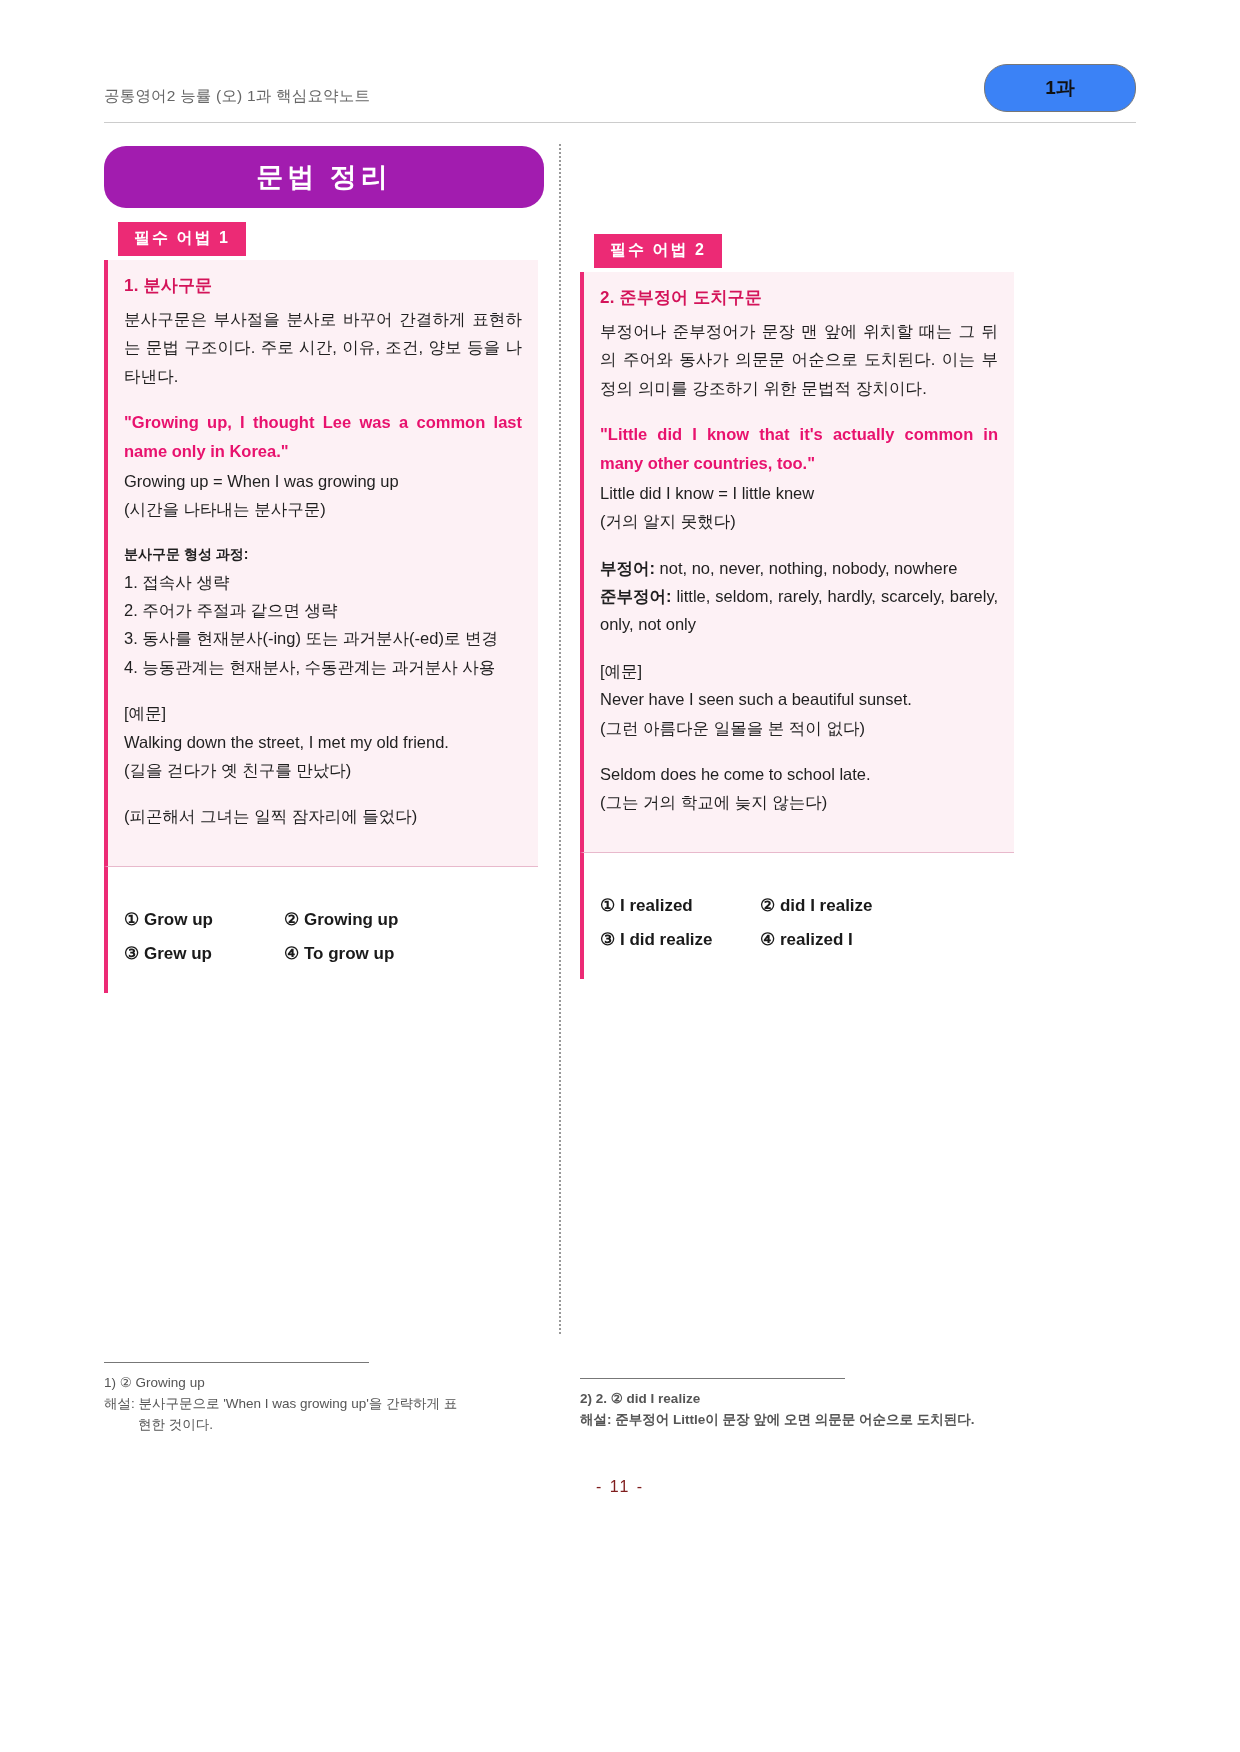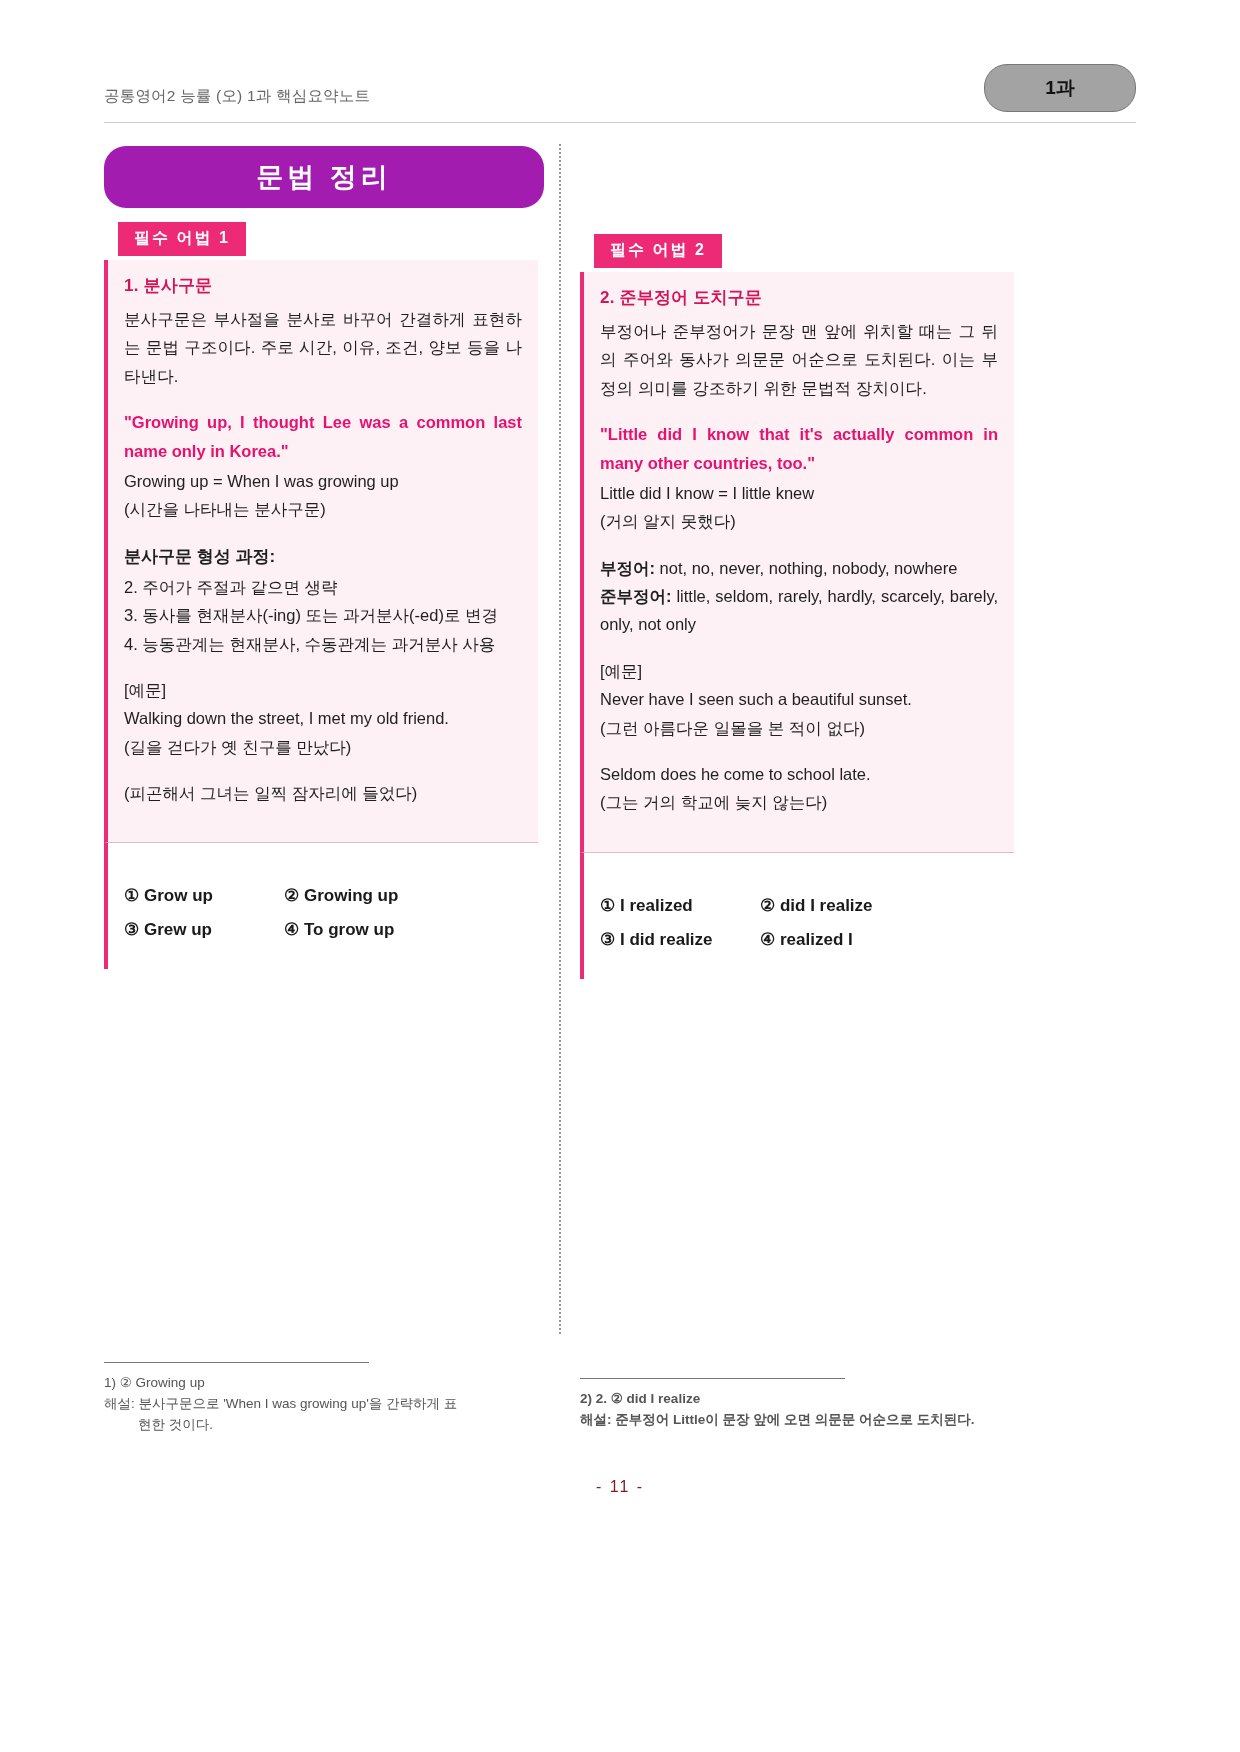--- a/index.html
+++ b/index.html
@@ -46,21 +46,21 @@
     width: 150px;
     height: 46px;
     border: 1.6px solid #777777;
     border-radius: 23px;
     display: flex;
     align-items: center;
     justify-content: center;
     font-size: 19px;
     font-weight: bold;
     color: #111111;
-    background: #a3a3a3;
+    background: #3b82f6;
   }
   .header-rule {
     position: absolute;
     left: 104px;
     right: 104px;
     top: 106px;
     height: 1px;
     background: #cccccc;
   }
 
@@ -164,21 +164,21 @@
     text-align: justify;
   }
   p.sub {
     margin: 0;
     font-size: 16.5px;
     line-height: 1.72;
     color: #1f1f1f;
   }
   p.bold-lead {
     margin: 18px 0 2px 0;
-    font-size: 17px;
+    font-size: 14px;
     line-height: 1.72;
     font-weight: bold;
     color: #1f1f1f;
   }
   p.listline {
     margin: 0;
     font-size: 16.5px;
     line-height: 1.72;
     color: #1f1f1f;
   }
@@ -272,20 +272,21 @@
 
     <div class="panel">
       <h3 class="sec-title">1. 분사구문</h3>
       <p class="body">분사구문은 부사절을 분사로 바꾸어 간결하게 표현하는 문법 구조이다. 주로 시간, 이유, 조건, 양보 등을 나타낸다.</p>
 
       <p class="quote">"Growing up, I thought Lee was a common last name only in Korea."</p>
       <p class="sub">Growing up = When I was growing up</p>
       <p class="sub">(시간을 나타내는 분사구문)</p>
 
       <p class="bold-lead">분사구문 형성 과정:</p>
+      <p class="listline">1. 접속사 생략</p>
       <p class="listline">2. 주어가 주절과 같으면 생략</p>
       <p class="listline">3. 동사를 현재분사(-ing) 또는 과거분사(-ed)로 변경</p>
       <p class="listline">4. 능동관계는 현재분사, 수동관계는 과거분사 사용</p>
 
       <p class="spacer"></p>
       <p class="listline">[예문]</p>
       <p class="listline">Walking down the street, I met my old friend.</p>
       <p class="listline">(길을 걷다가 옛 친구를 만났다)</p>
       <p class="spacer"></p>
       <p class="listline">(피곤해서 그녀는 일찍 잠자리에 들었다)</p>

